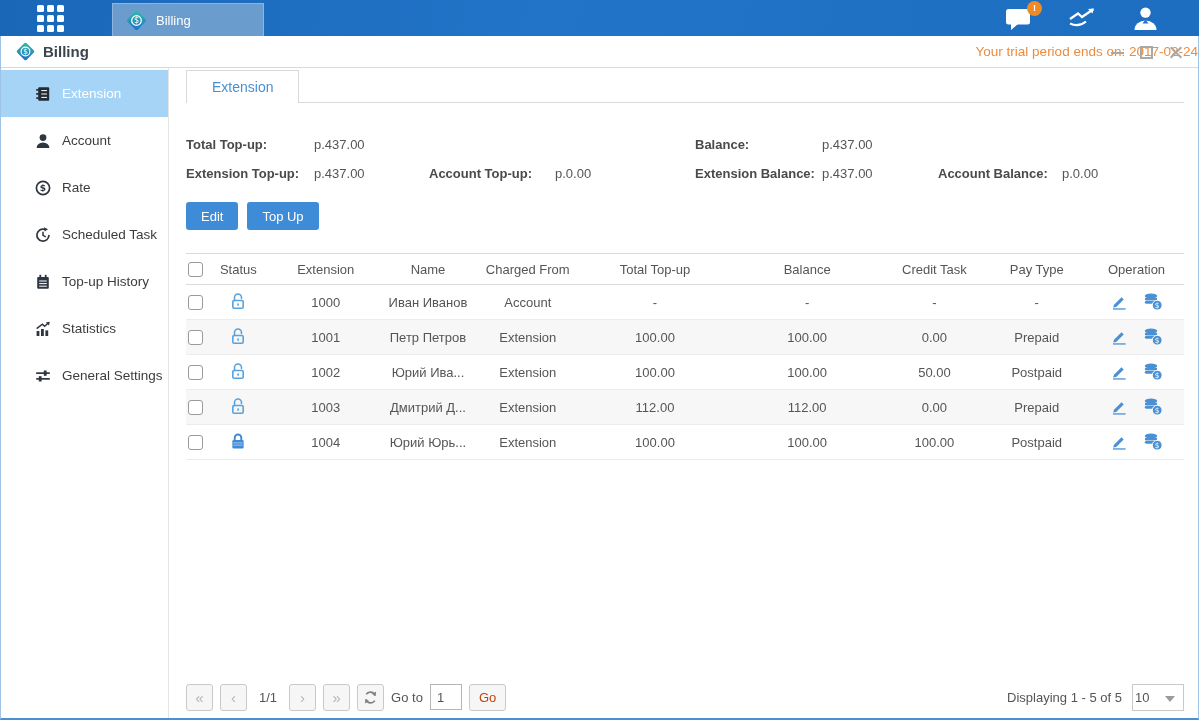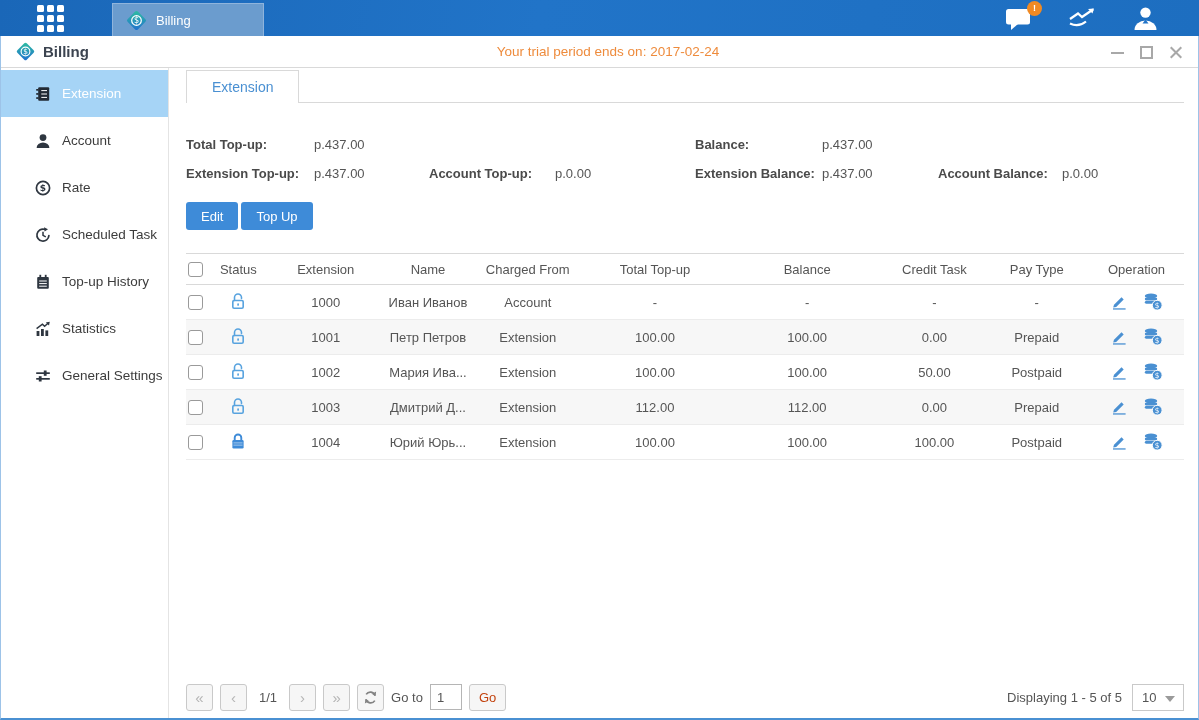--- a/index.html
+++ b/index.html
@@ -15,21 +15,21 @@
   .topbar-tab .label { color:#fff; font-size:13px; }
   .topbar-right { position:absolute; right:40px; top:0; height:36px; display:flex; align-items:center; gap:34px; }
   .tb-icon { position:relative; cursor:pointer; display:flex; align-items:center; }
   .badge { position:absolute; top:-5px; right:-8px; width:15px; height:15px; background:#f08a24; border-radius:50%; color:#fff; font-size:9px; font-weight:bold; display:flex; align-items:center; justify-content:center; }
 
   
   .window { height:684px; border-left:1px solid #9dc3e8; border-right:1px solid #9dc3e8; border-bottom:2px solid #4a90d2; display:flex; flex-direction:column; background:#fff; }
   .titlebar { height:32px; border-bottom:1px solid #d9d9d9; position:relative; display:flex; align-items:center; padding:0 14px; background:#fff; flex:0 0 32px; }
   .title-left { display:flex; align-items:center; gap:7px; }
   .title-text { font-size:15px; font-weight:bold; color:#3c4450; }
-  .trial { position:absolute; left:17px; right:0; text-align:center; color:#ee8b3c; font-size:13.5px; pointer-events:none; }
+  .trial { position:absolute; left:17px; right:0; text-align:right; color:#ee8b3c; font-size:13.5px; pointer-events:none; }
   .win-controls { position:absolute; right:16px; top:0; height:32px; display:flex; align-items:center; gap:16px; }
   .wc { cursor:pointer; width:13px; height:13px; position:relative; }
   .wc-min:after { content:""; position:absolute; left:0; right:0; top:6px; border-top:2px solid #a8a8a8; }
   .wc-max { border:2px solid #a8a8a8; }
   .wc-close:before,.wc-close:after { content:""; position:absolute; left:6px; top:-1px; height:15px; border-left:2px solid #a8a8a8; }
   .wc-close:before { transform:rotate(45deg);} .wc-close:after { transform:rotate(-45deg);}
 
   .main-body { flex:1; display:flex; min-height:0; }
 
   
@@ -43,21 +43,21 @@
   .tabstrip { height:33px; border-bottom:1px solid #d9d9d9; display:flex; align-items:flex-end; }
   .tab { height:33px; background:#fff; border:1px solid #d9d9d9; border-bottom:none; margin-bottom:-1px; padding:0 25px; display:flex; align-items:center; color:#4a90d2; font-size:14px; cursor:pointer; position:relative; z-index:2; background:#fff; box-shadow:0 1px 0 #fff; }
 
   .summary { margin-top:34px; display:flex; }
   .sum-col { display:grid; grid-template-columns:128px 115px 126px auto; row-gap:14px; align-items:center; }
   .sum-col.left { width:509px; }
   .sum-col.right { flex:1; grid-template-columns:127px 116px 124px auto; }
   .slabel { font-weight:bold; color:#4a4a4a; }
   .sval { color:#555; }
 
-  .actions { margin-top:21px; display:flex; gap:3px; }
+  .actions { margin-top:21px; display:flex; gap:9px; }
   .btn { background:#3e8bd8; color:#fff; border:none; height:28px; padding:0 15px; font-size:13px; font-family:inherit; border-radius:3px; cursor:pointer; }
 
   table.grid { margin-top:23px; width:100%; border-collapse:collapse; table-layout:fixed; }
   table.grid th { height:31px; font-weight:normal; color:#555; border-top:1px solid #d9d9d9; border-bottom:1px solid #d9d9d9; text-align:center; font-size:13px; }
   table.grid td { height:35px; text-align:center; color:#555; border-bottom:1px solid #ececec; font-size:13px; overflow:hidden; white-space:nowrap; }
   table.grid tbody tr:nth-child(even) { background:#f7f7f7; }
   .c-cb { width:2%; } .c-status { width:6.5%; } .c-ext { width:11%; } .c-name { width:9.5%; }
   .c-charged { width:10.5%; } .c-topup { width:15%; } .c-bal { width:15.5%; } .c-credit { width:10%; }
   .c-pay { width:10.5%; } .c-op { width:9.5%; }
   .cb { display:inline-block; width:15px; height:15px; border:1px solid #9a9a9a; border-radius:3px; background:#fff; vertical-align:middle; cursor:pointer; }
@@ -66,21 +66,21 @@
 
   
   .pagination { position:absolute; left:17px; right:14px; bottom:7px; height:28px; display:flex; align-items:center; gap:7px; }
   .pg-btn { width:27px; height:27px; background:#f6f6f6; border:1px solid #c9c9c9; border-radius:3px; display:flex; align-items:center; justify-content:center; color:#b5b5b5; font-size:15px; cursor:pointer; }
   .pg-label { color:#555; margin:0 5px; }
   .goto-label { color:#555; }
   .goto-input { width:32px; height:26px; border:1px solid #b5b5b5; padding:0 6px; font-size:13px; font-family:inherit; color:#555; }
   .go-btn { height:27px; background:#f6f6f6; border:1px solid #c9c9c9; border-radius:3px; padding:0 9px; color:#c2410c; font-size:13px; font-family:inherit; cursor:pointer; }
   .pg-right { margin-left:auto; display:flex; align-items:center; gap:10px; }
   .displaying { color:#555; }
-  .page-size { width:52px; height:27px; border:1px solid #c9c9c9; background:#fff; display:flex; align-items:center; padding-left:9px; position:relative; cursor:pointer; color:#555; }
+  .page-size { width:52px; height:27px; border:1px solid #c9c9c9; background:#fff; display:flex; align-items:center; padding-left:2px; position:relative; cursor:pointer; color:#555; }
   .page-size .tri { position:absolute; right:8px; top:11px; width:0; height:0; border-left:5px solid transparent; border-right:5px solid transparent; border-top:6px solid #9a9a9a; }
 </style>
 </head>
 <body>
 
 <div class="topbar">
   <div class="apps-grid">
     <div class="dots">
       <span></span>
         <span></span>
@@ -367,21 +367,21 @@
             <tr>
               <td class="c-cb"><span class="cb"></span></td>
               <td class="c-status"><span class="icon-btn">
                   <svg width="16" height="18" viewBox="0 0 15 17">
                     <path d="M4.2 8 V5.2 a3.3 3.3 0 0 1 6.6 0 V6.2" fill="none" stroke="#58a3df" stroke-width="1.5" stroke-linecap="round"></path>
                     <rect x="2.6" y="8" width="9.8" height="7.4" rx="1.2" fill="none" stroke="#58a3df" stroke-width="1.5"></rect>
                     <rect x="6.8" y="10.6" width="1.6" height="2.4" rx="0.8" fill="#58a3df"></rect>
                   </svg>
                 </span></td>
               <td class="c-ext">1002</td>
-              <td class="c-name">Мария Ива...</td>
+              <td class="c-name">Юрий Ива...</td>
               <td class="c-charged">Extension</td>
               <td class="c-topup">100.00</td>
               <td class="c-bal">100.00</td>
               <td class="c-credit">50.00</td>
               <td class="c-pay">Postpaid</td>
               <td class="c-op">
                 <div class="op-wrap">
                   <span class="icon-btn">
                     <svg width="18" height="16" viewBox="0 0 18 16">
                       <path d="M4 10.8 L11.5 3.3 L13.7 5.5 L6.2 13 L3.2 13.6 Z" fill="#4a90d2"></path>

